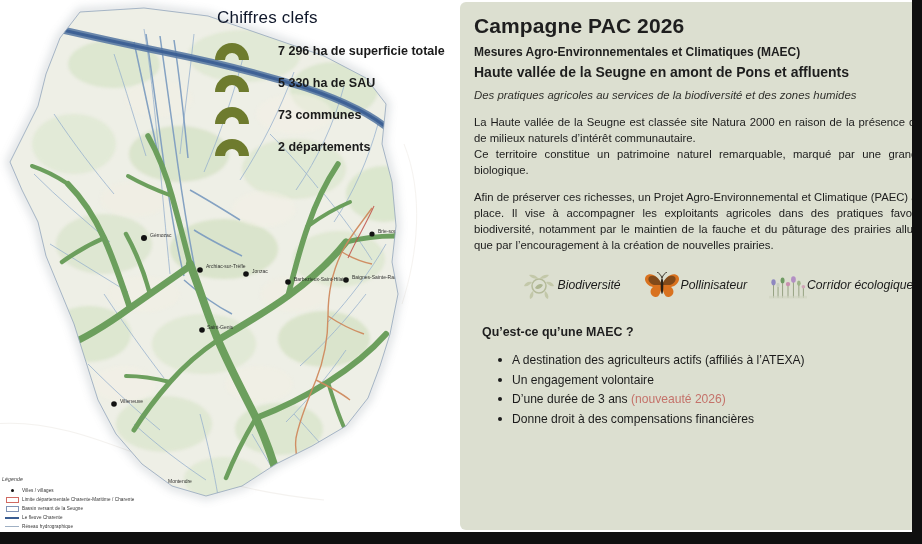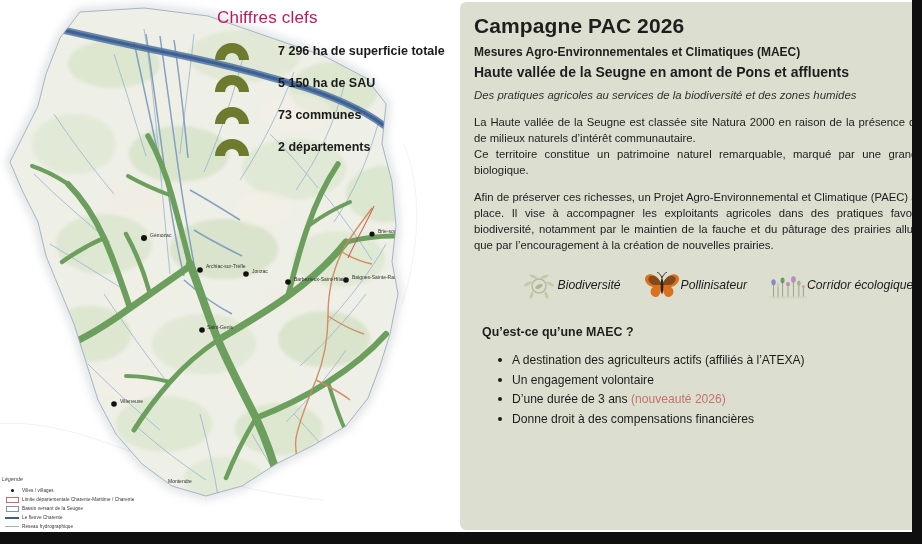--- a/index.html
+++ b/index.html
@@ -29,21 +29,21 @@
   .k-dot { width: 3px; height: 3px; border-radius: 50%; background: #111; }
   .k-box-red { width: 13px; height: 6px; border: 1px solid #d06a62; background: #fff; }
   .k-box-blue { width: 13px; height: 6px; border: 1px solid #7f93b5; background: #fff; }
   .k-line-blue { width: 14px; height: 2px; background: #3a5d92; }
   .k-line-grey { width: 14px; height: 1px; background: #9fb0c4; }
   .k-green { width: 13px; height: 6px; background: #6c9f5d; }
 
   
   #figures { position: absolute; left: 205px; top: 0px; width: 262px; height: 210px; }
   #figures .fig-title {
-    font-size: 17px; color: #be185d; font-weight: 400;
+    font-size: 17px; color: #0f172a; font-weight: 400;
     padding: 8px 0 0 12px; letter-spacing: .2px;
   }
   .fig-row { display: flex; align-items: center; margin-top: 13px; padding-left: 10px; gap: 20px; }
   .arc {
     position: relative; width: 34px; height: 19px; flex: 0 0 34px; margin-right: 9px;
   }
   .arc svg { display: block; }
   .fig-label { font-size: 12.5px; font-weight: bold; color: #1a1a1a; white-space: nowrap; }
 
   
@@ -329,21 +329,21 @@
       </span>
       <span class="fig-label">7 296 ha de superficie totale</span>
     </div>
 
     <div class="fig-row">
       <span class="arc">
         <svg width="34" height="19" viewBox="0 0 34 19">
             <path d="M0 19 A17 17 0 0 1 34 19 L24 19 A7 7 0 0 0 10 19 Z" fill="#6e7b2e"></path>
           </svg>
       </span>
-      <span class="fig-label">5 150 ha de SAU</span>
+      <span class="fig-label">5 330 ha de SAU</span>
     </div>
 
     <div class="fig-row">
       <span class="arc">
         <svg width="34" height="19" viewBox="0 0 34 19">
             <path d="M0 19 A17 17 0 0 1 34 19 L24 19 A7 7 0 0 0 10 19 Z" fill="#6e7b2e"></path>
           </svg>
       </span>
       <span class="fig-label">73 communes</span>
     </div>

